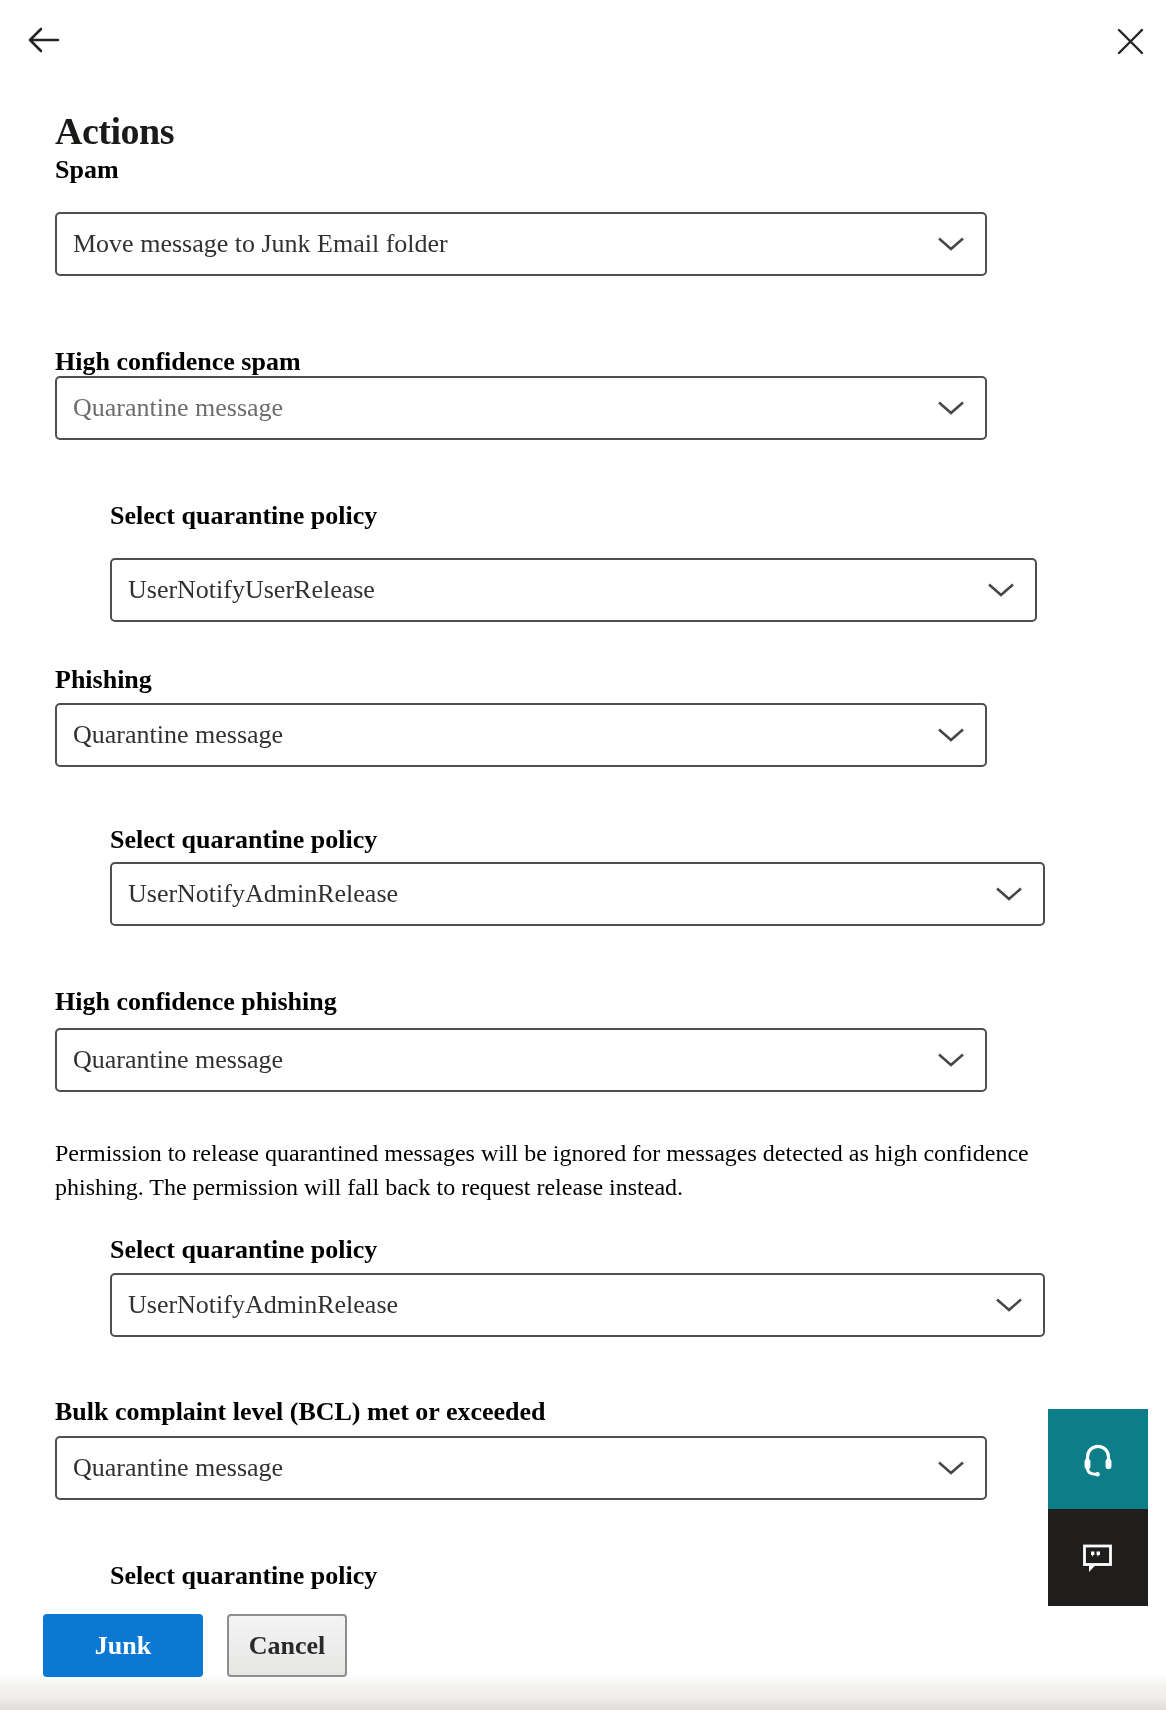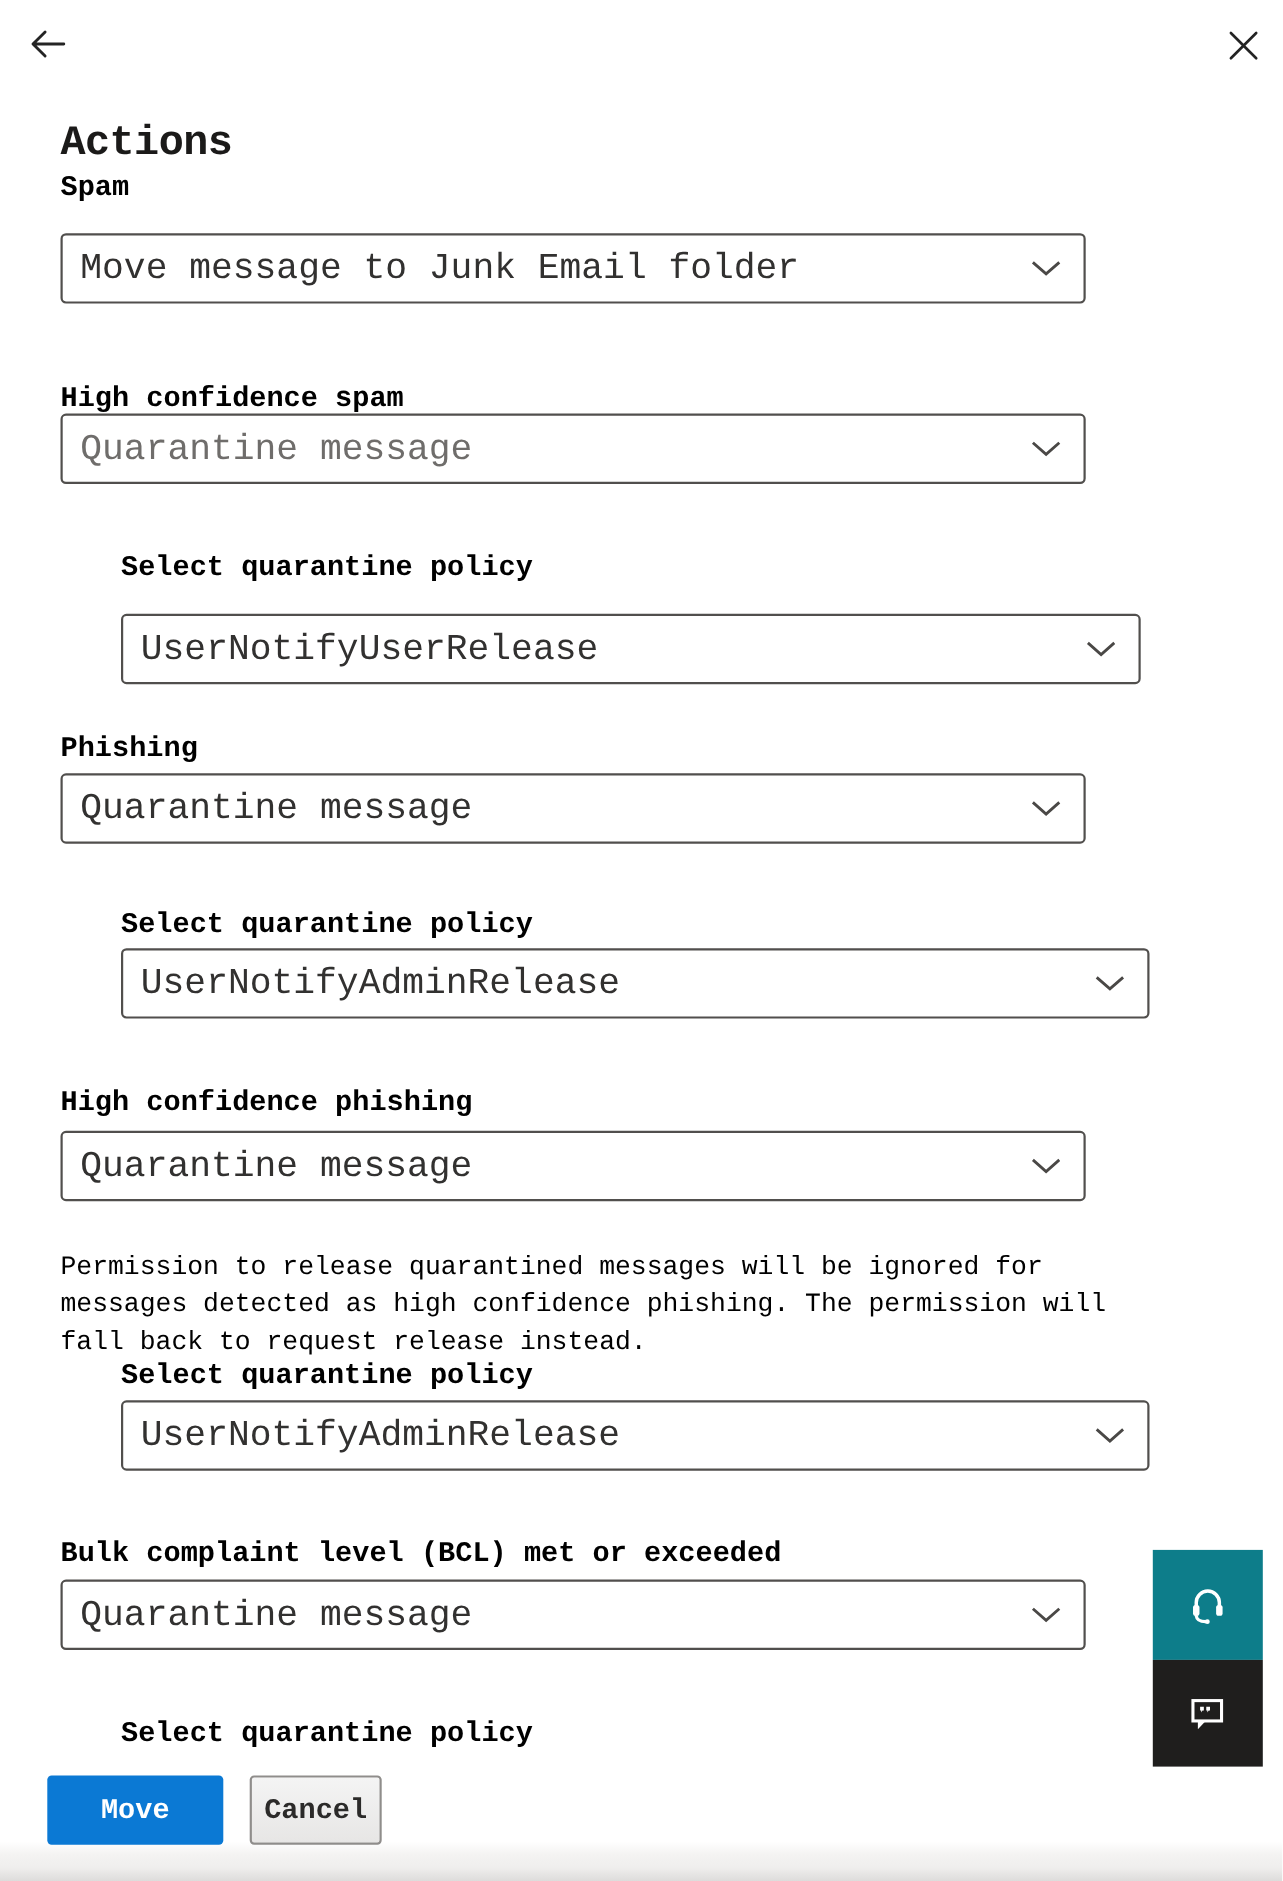--- a/index.html
+++ b/index.html
@@ -1,21 +1,21 @@
 <!DOCTYPE html>
 <html style="--primary: #0b79d4; --support-teal: #0d7d8a; --feedback-dark: #1f1e1d; --disabled-text: #6f6d6b; --border: #514f4d;"><head>
 <meta charset="utf-8">
 <style>
   html,body{margin:0;padding:0;background:#fff;}
   .canvas{
     position:relative;
     width:1166px;height:1710px;
     background:#ffffff;
     overflow:hidden;
-    font-family:Liberation Mono, monospace;
+    font-family:Liberation Serif, serif;
     color:#323130;
   }
   .icon-btn{
     position:absolute;
     background:none;border:none;padding:0;margin:0;
     cursor:pointer;display:flex;align-items:center;justify-content:center;
   }
   .title{
     position:absolute;left:55px;top:84px;
     font-size:38px;font-weight:700;color:#1b1a19;
@@ -24,21 +24,21 @@
   .lbl{
     position:absolute;
     font-size:26px;font-weight:600;color:#000000;
     white-space:nowrap;line-height:32px;
   }
   .combo{
     position:absolute;height:64px;box-sizing:border-box;
     background:#fff;border:2px solid #514f4d;border-radius:5px;
     display:flex;align-items:center;
     padding:0 28px 0 16px;
-    font-size:33px;color:#323130;cursor:pointer;
+    font-size:26px;color:#323130;cursor:pointer;
   }
   .combo.gray{color:var(--disabled-text,#6f6d6b);}
   .chev{position:absolute;right:20px;top:50%;transform:translateY(-50%);display:flex;}
   .note{
     position:absolute;left:55px;top:1136px;width:990px;
     font-size:24px;line-height:34px;color:#000000;font-weight:400;
   }
   .footer{
     position:absolute;left:0;top:1590px;width:1166px;height:120px;
     background:linear-gradient(180deg,#ffffff 0%,#ffffff 70%,#f4f3f2 80%,#efeeed 90%,#dddcdb 100%);
@@ -167,21 +167,21 @@
     <span class="chev">
       <svg width="28" height="15" viewBox="0 0 28 15" fill="none">
           <polyline points="2,2 14,12.5 26,2" stroke="#4a4846" stroke-width="2.6"></polyline>
         </svg>
     </span>
   </div>
 
   <div class="lbl" style="left:110px;top:1560px;z-index:1;">Select quarantine policy</div>
 
   <div class="footer">
-    <button class="btn btn-save">Move</button>
+    <button class="btn btn-save">Junk</button>
     <button class="btn btn-cancel">Cancel</button>
   </div>
 
   <button class="float-btn float-support">
     <span style="display:flex;">
       <svg width="42" height="42" viewBox="0 0 40 40" fill="none">
         <path d="M10 23 v-5 a10 10 0 0 1 20 0 v5" stroke="#ffffff" stroke-width="3"></path>
         <rect x="7.2" y="20" width="5.6" height="9.5" rx="2.2" fill="#ffffff"></rect>
         <rect x="27.2" y="20" width="5.6" height="9.5" rx="2.2" fill="#ffffff"></rect>
         <path d="M10 29.5 c0.5 3.8 4.5 5 8 5" stroke="#ffffff" stroke-width="2.8" stroke-linecap="round"></path>

